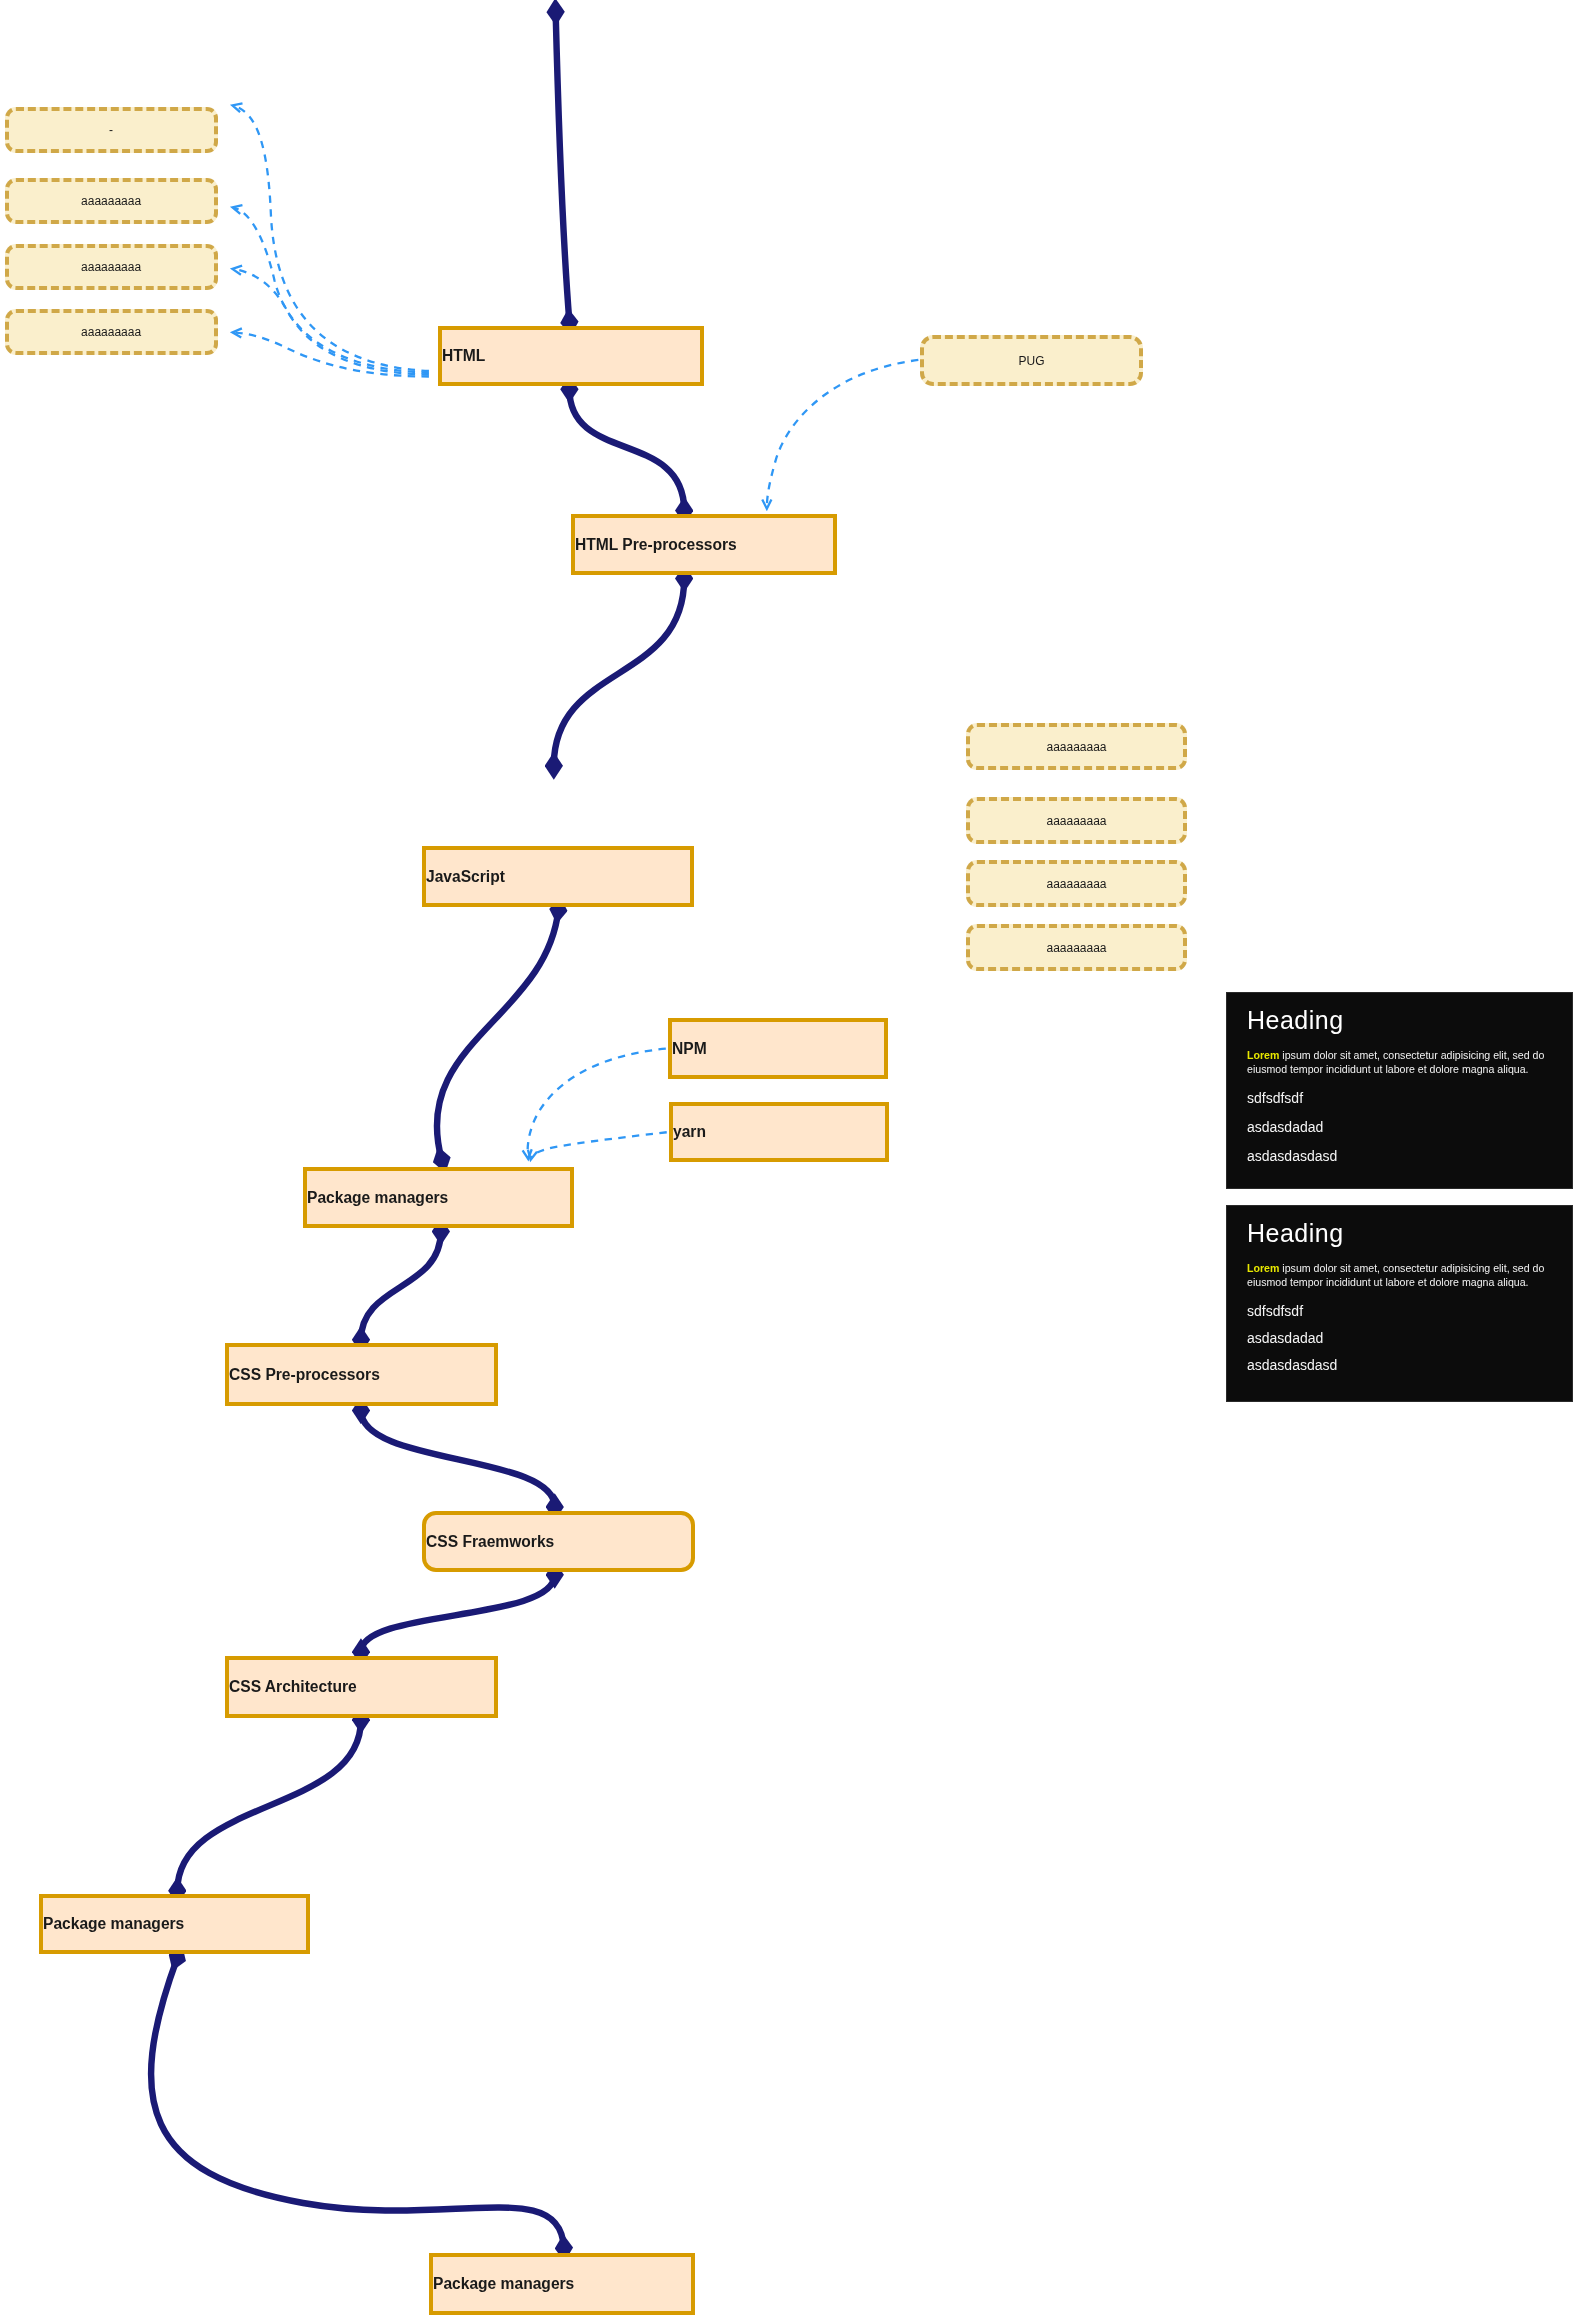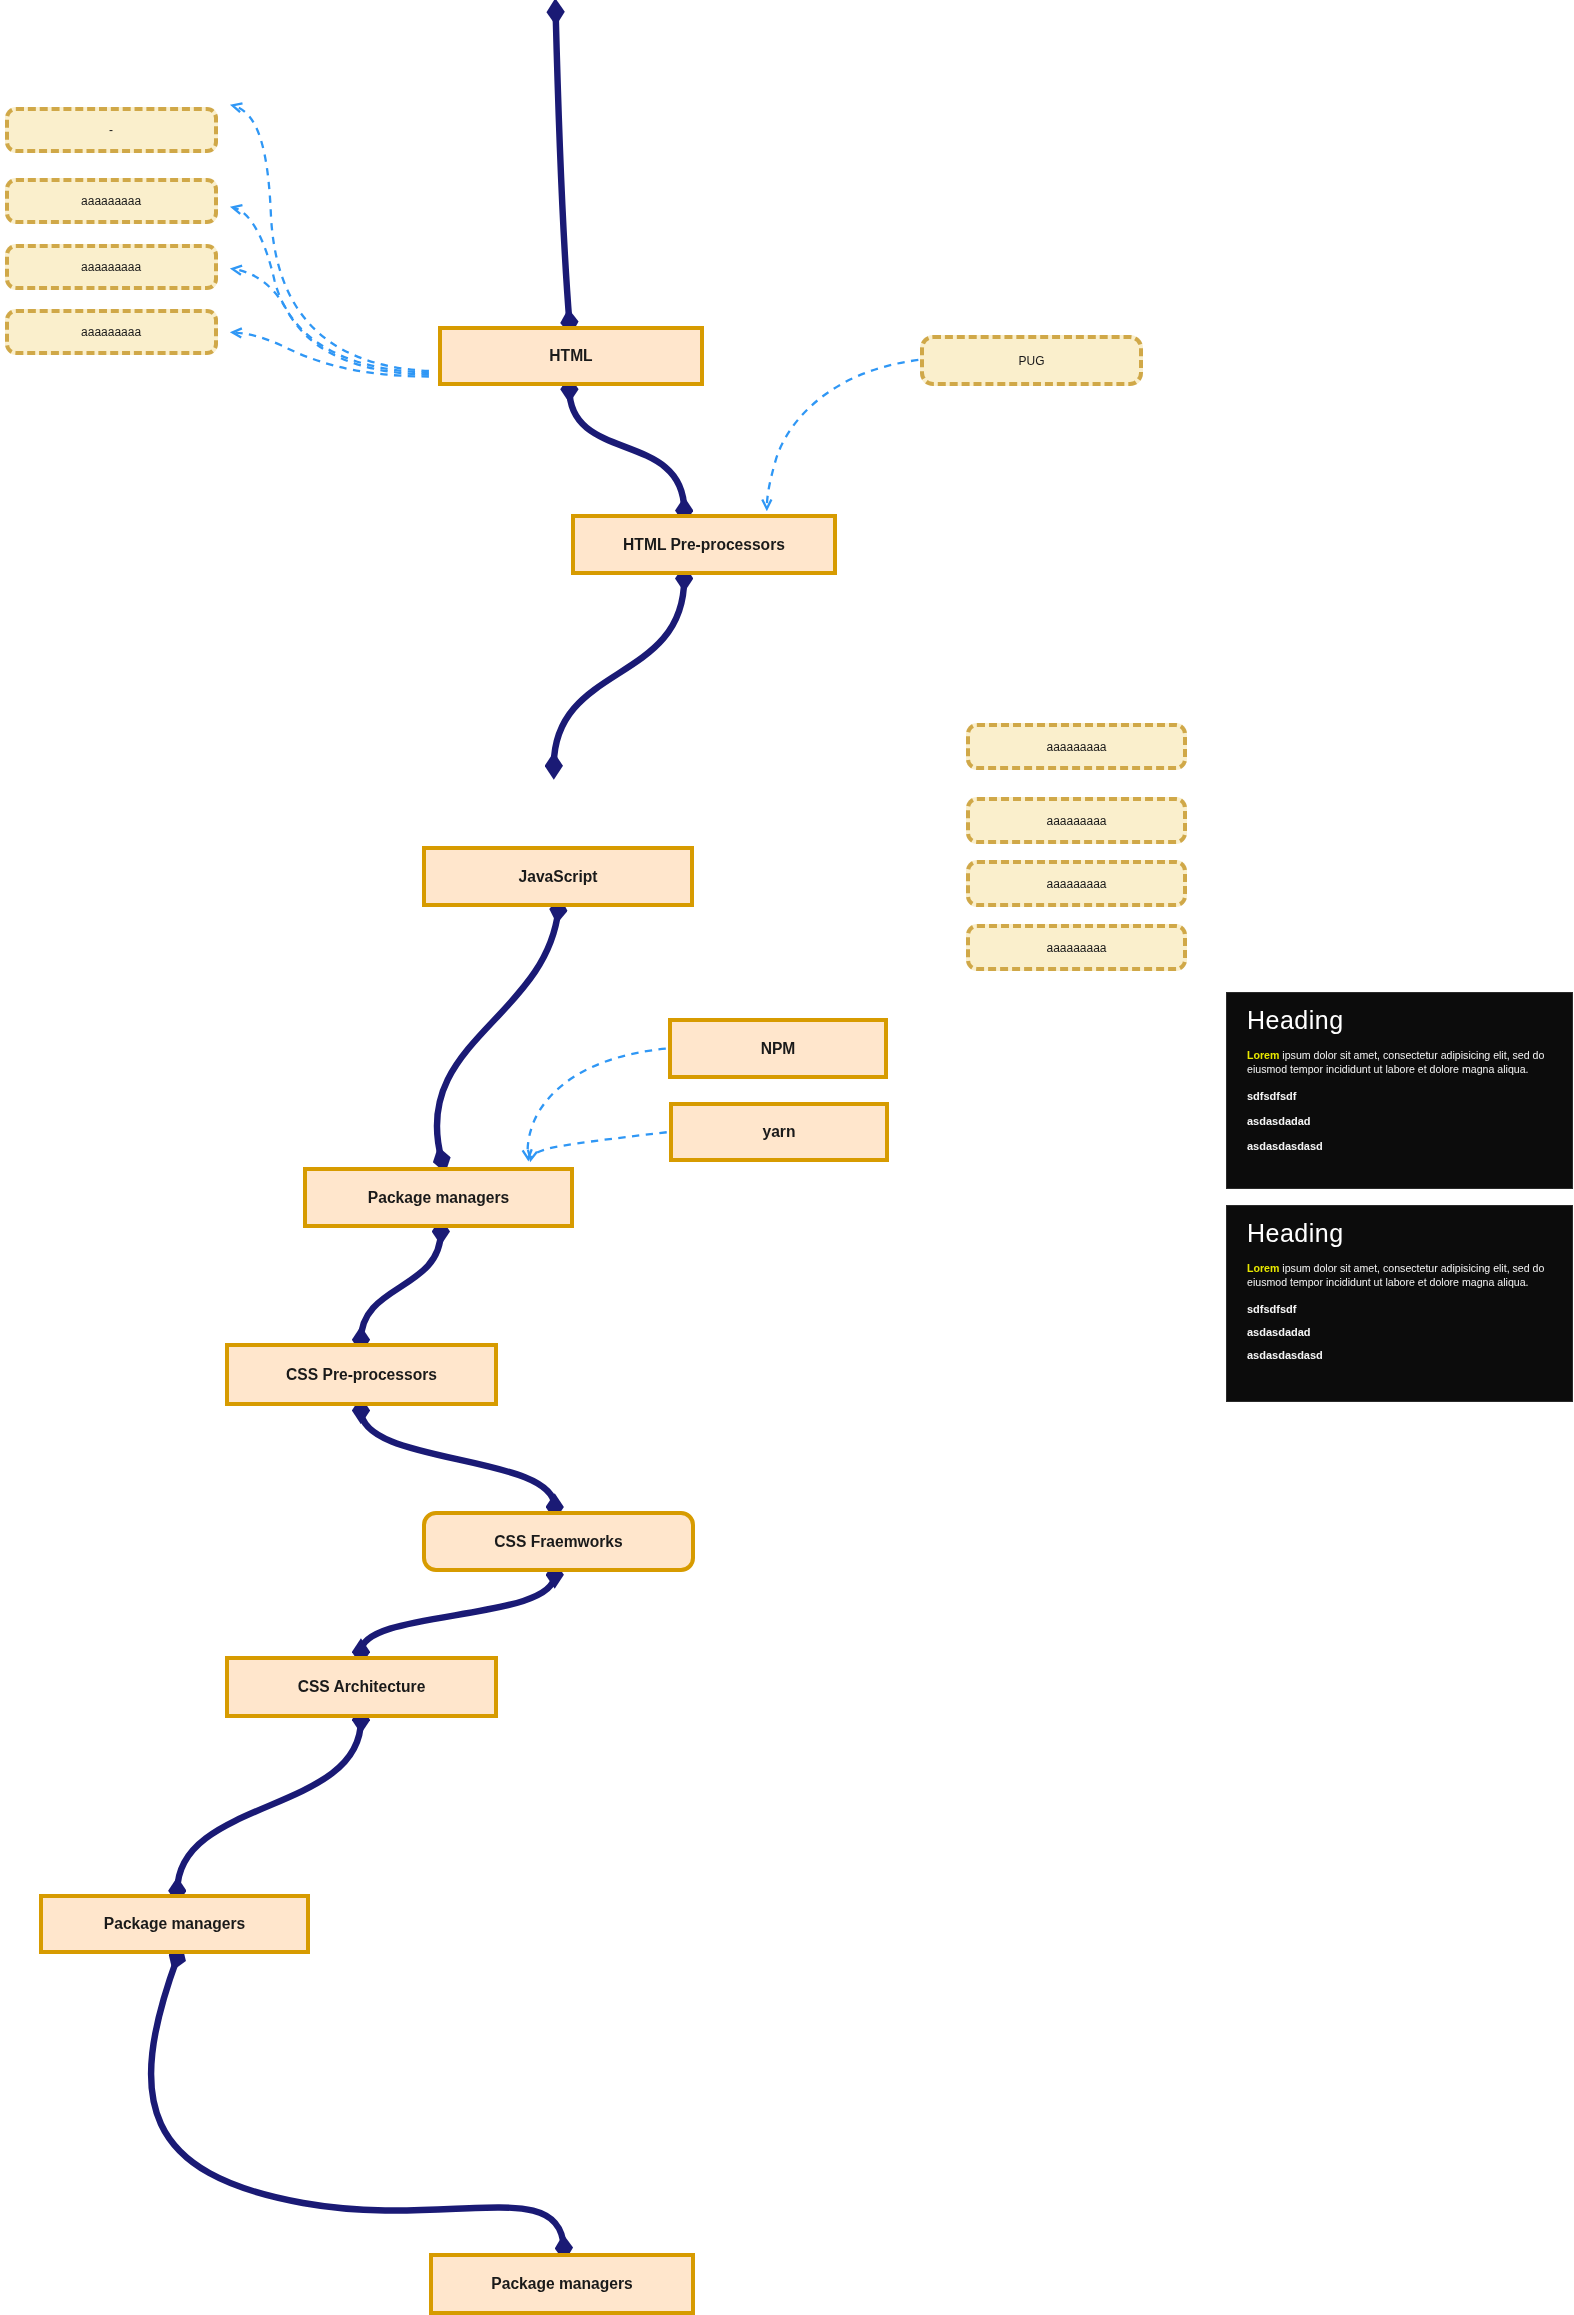--- a/index.html
+++ b/index.html
@@ -5,21 +5,21 @@
   html,body{margin:0;padding:0;background:#ffffff;}
   body{font-family:"Liberation Sans", sans-serif;}
   .canvas{position:relative;width:1575px;height:2315px;overflow:hidden;background:#ffffff;}
   .connector-layer{position:absolute;left:0;top:0;width:1575px;height:2315px;}
 
   .node{
     position:absolute;
     background:#FFE6CC;
     border:4.6px solid #D79B00;
     box-sizing:border-box;
-    display:flex;align-items:center;justify-content:center;
+    display:flex;align-items:center;justify-content:flex-start;
     font-size:15.6px;font-weight:bold;color:#1a1a1a;
     text-align:center;
     z-index:3;
   }
   .note{
     position:absolute;
     background:#FAEFCC;
     border:4.6px dashed #D0A848;
     border-radius:11px;
     box-sizing:border-box;
@@ -42,21 +42,21 @@
     font-size:25px;font-weight:normal;color:#ffffff;
     letter-spacing:0.5px;
   }
   .card p{
     margin:0 0 13px 0;
     font-size:10.6px;line-height:1.35;color:#f2f2f2;
   }
   .card .hl{color:#E7E700;font-weight:bold;}
   .card .item{
     margin:0 0 13px 0;
-    font-size:11px;font-weight:bold;color:#f5f5f5;
+    font-size:14px;font-weight:normal;color:#f5f5f5;
   }
   .card2 .item{margin-bottom:11px;}
   .card .link{
     font-size:13px;font-weight:bold;color:#ffffff;
     cursor:pointer;display:inline-block;margin-top:38px;
   }
 </style>
 </head>
 <body>
 

